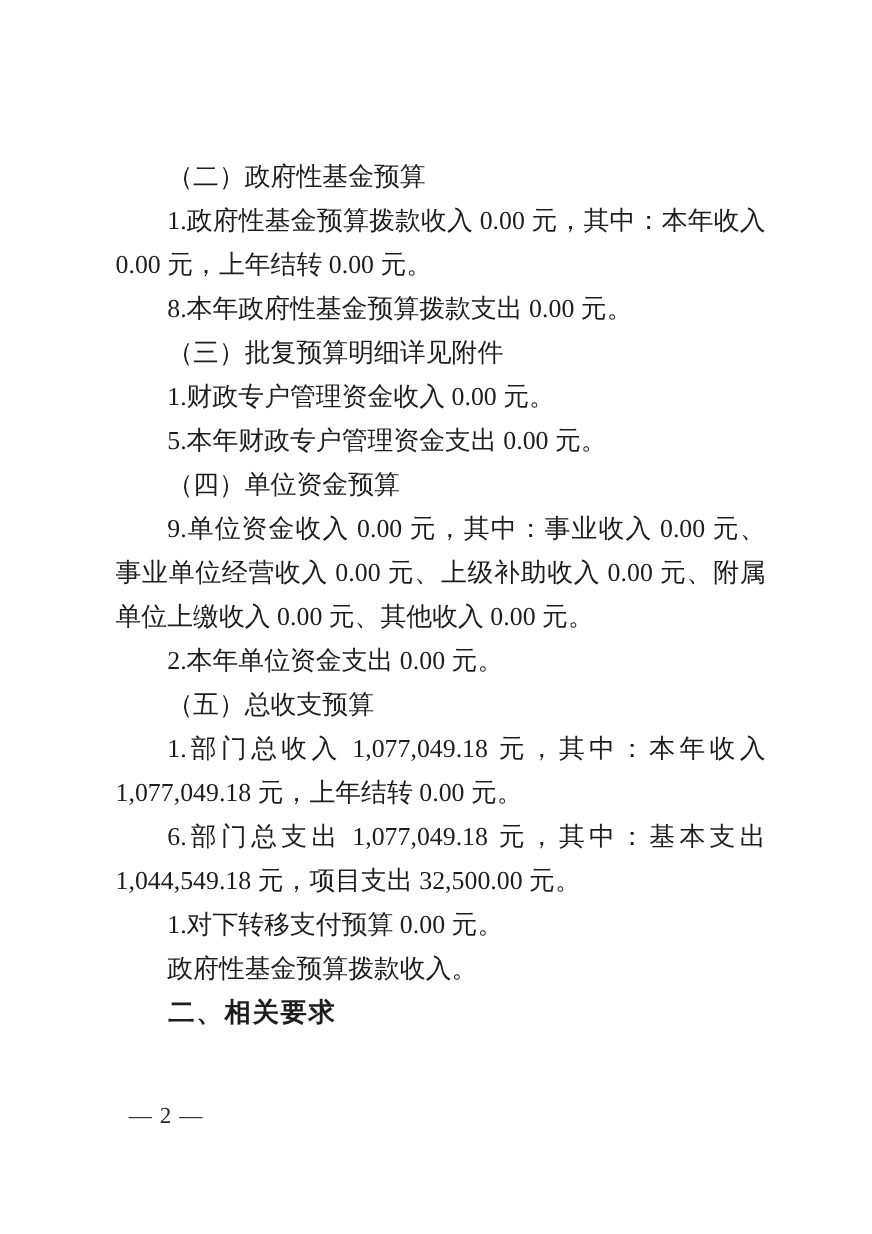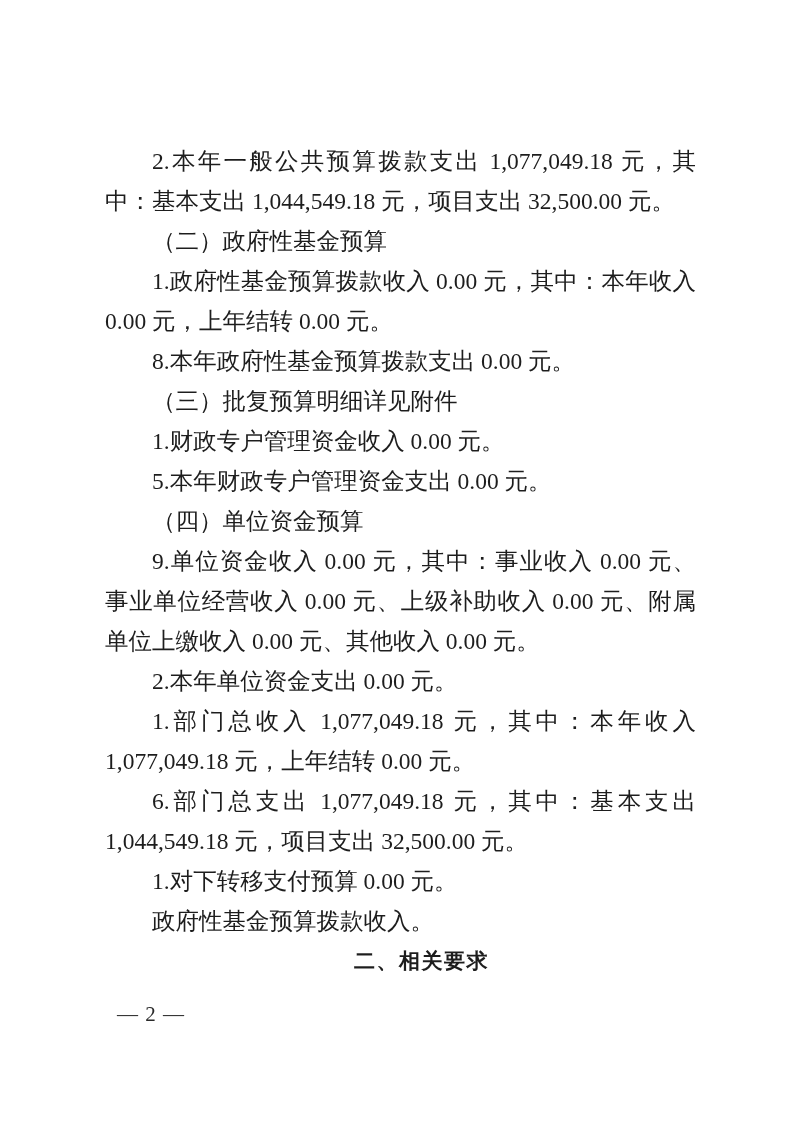--- a/index.html
+++ b/index.html
@@ -33,50 +33,50 @@
     word-break: break-word;
   }
   .doc-body p.subheading {
     
     font-weight: 400;
   }
   .doc-body p.section-heading {
     
     font-family: Liberation Sans, sans-serif;
     font-weight: bold;
-    font-size: 21px;
+    font-size: 24px;
     letter-spacing: 1.5px;
-    text-align: center;
+    text-align: left;
   }
   .page-number {
     position: absolute;
     left: 117px;
     top: 1002px;
     font-size: 21px;
     letter-spacing: 1px;
     color: #2a2a2a;
     white-space: pre;
   }
 </style>
 </head>
 <body>
 
 <div class="page">
 
   <div class="doc-body">
-    <p class="body">2.本年一般公共预算拨款支出 1,077,049.18 元，其中：基本支出 1,044,549.18 元，项目支出 32,500.00 元。</p>
     <p class="subheading">（二）政府性基金预算</p>
     <p class="body">1.政府性基金预算拨款收入 0.00 元，其中：本年收入 0.00 元，上年结转 0.00 元。</p>
     <p class="body">8.本年政府性基金预算拨款支出 0.00 元。</p>
     <p class="subheading">（三）批复预算明细详见附件</p>
     <p class="body">1.财政专户管理资金收入 0.00 元。</p>
     <p class="body">5.本年财政专户管理资金支出 0.00 元。</p>
     <p class="subheading">（四）单位资金预算</p>
     <p class="body">9.单位资金收入 0.00 元，其中：事业收入 0.00 元、事业单位经营收入 0.00 元、上级补助收入 0.00 元、附属单位上缴收入 0.00 元、其他收入 0.00 元。</p>
     <p class="body">2.本年单位资金支出 0.00 元。</p>
+    <p class="subheading">（五）总收支预算</p>
     <p class="body">1.部门总收入 1,077,049.18 元，其中：本年收入 1,077,049.18 元，上年结转 0.00 元。</p>
     <p class="body">6.部门总支出 1,077,049.18 元，其中：基本支出 1,044,549.18 元，项目支出 32,500.00 元。</p>
     <p class="body">1.对下转移支付预算 0.00 元。</p>
     <p class="body">政府性基金预算拨款收入。</p>
     <p class="section-heading">二、相关要求</p>
   </div>
 
   <div class="page-number">— 2 —</div>
 
 </div>

